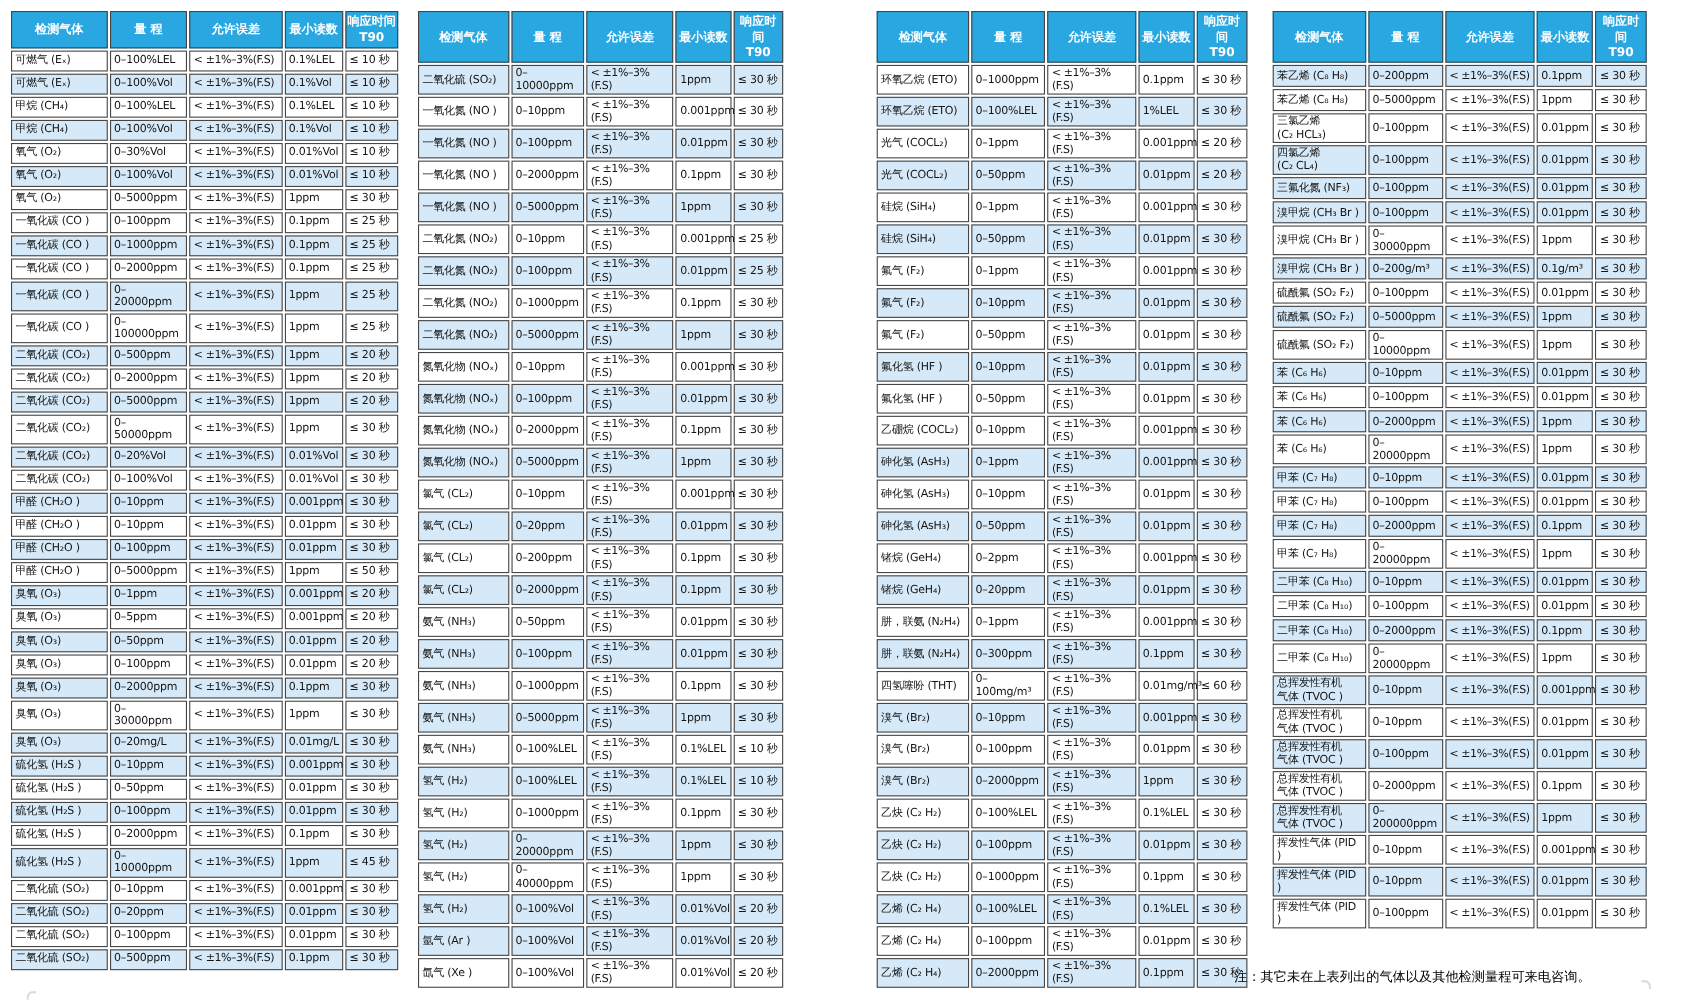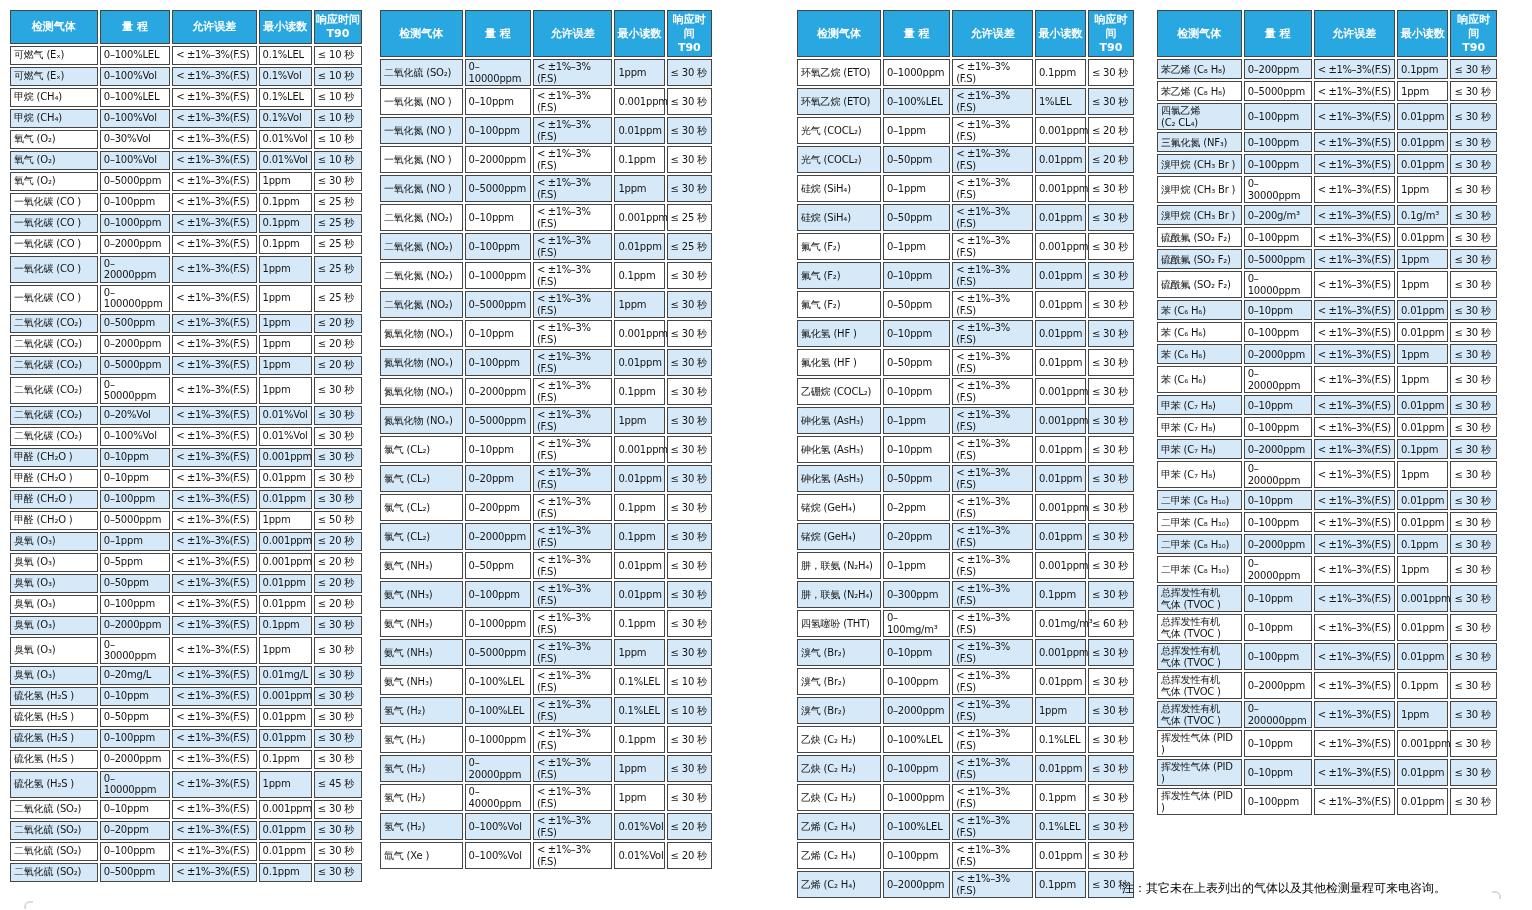--- a/index.html
+++ b/index.html
@@ -540,20 +540,27 @@
         <td class="c3">1ppm</td>
         <td class="c4">≤ 30 秒</td>
       </tr>
       <tr class="alt">
         <td class="c0">氢气 (H₂)</td>
         <td class="c1">0–100%Vol</td>
         <td class="c2">&lt; ±1%–3%(F.S)</td>
         <td class="c3">0.01%Vol</td>
         <td class="c4">≤ 20 秒</td>
       </tr>
+      <tr class="alt">
+        <td class="c0">氩气 (Ar )</td>
+        <td class="c1">0–100%Vol</td>
+        <td class="c2">&lt; ±1%–3%(F.S)</td>
+        <td class="c3">0.01%Vol</td>
+        <td class="c4">≤ 20 秒</td>
+      </tr>
       <tr>
         <td class="c0">氙气 (Xe )</td>
         <td class="c1">0–100%Vol</td>
         <td class="c2">&lt; ±1%–3%(F.S)</td>
         <td class="c3">0.01%Vol</td>
         <td class="c4">≤ 20 秒</td>
       </tr>
     </tbody>
   </table>
 <table class="spec-table t3">
@@ -806,20 +813,28 @@
         <td class="c3">0.1ppm</td>
         <td class="c4">≤ 30 秒</td>
       </tr>
       <tr>
         <td class="c0">苯乙烯 (C₈ H₈)</td>
         <td class="c1">0–5000ppm</td>
         <td class="c2">&lt; ±1%–3%(F.S)</td>
         <td class="c3">1ppm</td>
         <td class="c4">≤ 30 秒</td>
       </tr>
+      <tr>
+        <td class="c0">三氯乙烯
+(C₂ HCL₃)</td>
+        <td class="c1">0–100ppm</td>
+        <td class="c2">&lt; ±1%–3%(F.S)</td>
+        <td class="c3">0.01ppm</td>
+        <td class="c4">≤ 30 秒</td>
+      </tr>
       <tr class="alt">
         <td class="c0">四氯乙烯
 (C₂ CL₄)</td>
         <td class="c1">0–100ppm</td>
         <td class="c2">&lt; ±1%–3%(F.S)</td>
         <td class="c3">0.01ppm</td>
         <td class="c4">≤ 30 秒</td>
       </tr>
       <tr class="alt">
         <td class="c0">三氟化氮 (NF₃)</td>

